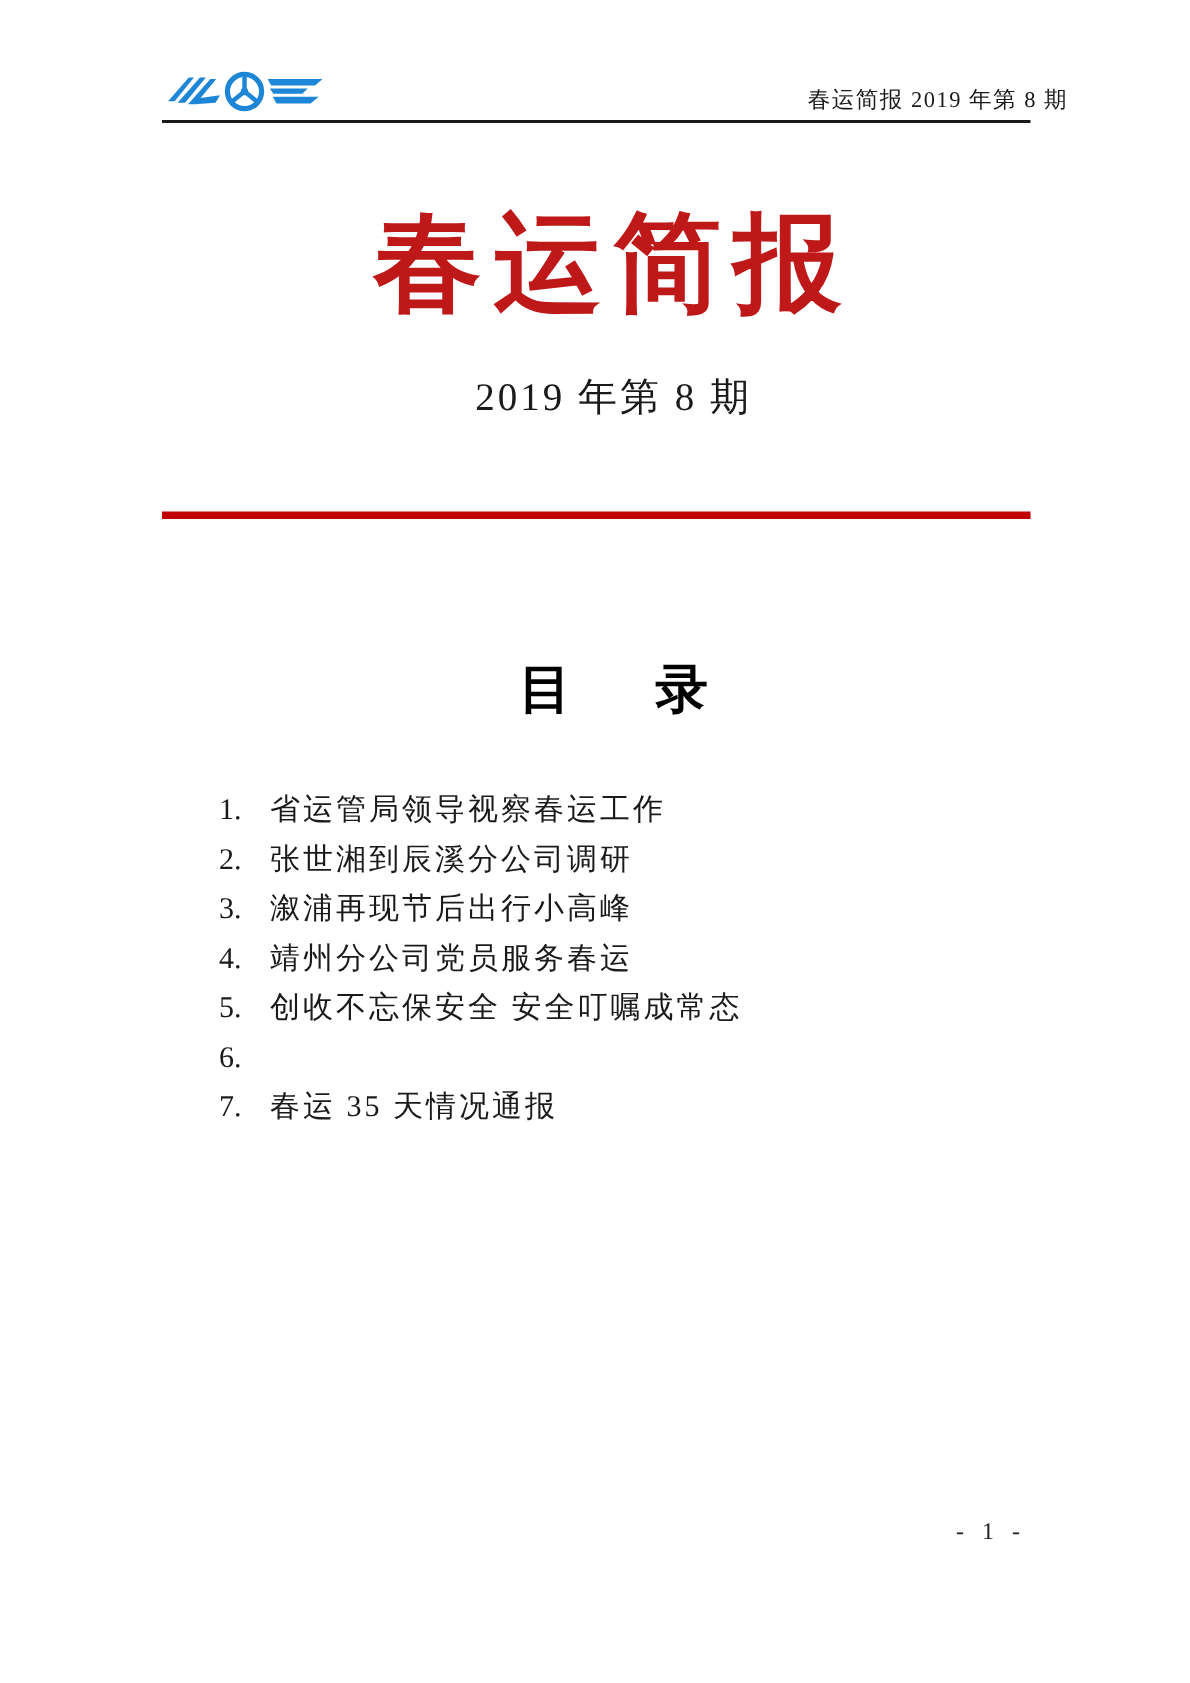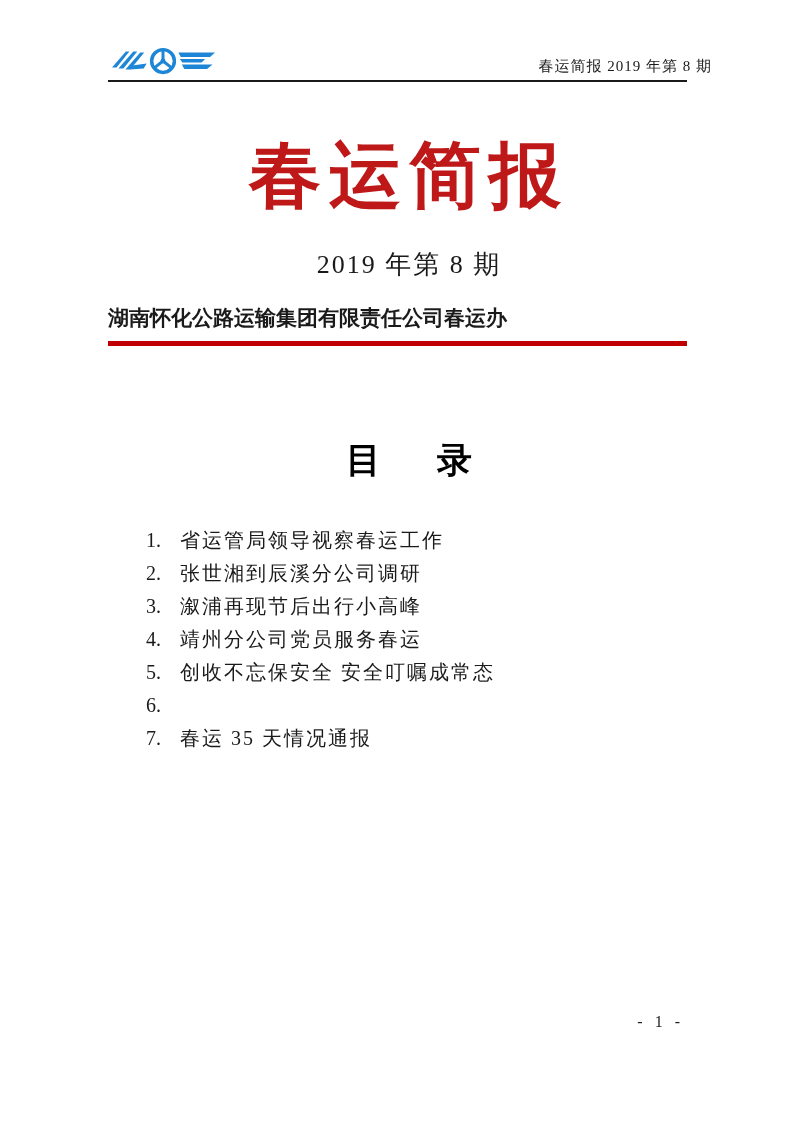--- a/index.html
+++ b/index.html
@@ -169,21 +169,20 @@
 
   <div class="header-issue">春运简报 2019 年第 8 期</div>
 
   <div class="header-rule"></div>
 
   <div class="doc-title">春运简报</div>
 
   <div class="issue-line">2019 年第 8 期</div>
 
   <div class="publisher-line">
-    <span>湖南怀化公路运输集团有限责任公司春运办</span>
   </div>
 
   <div class="red-rule"></div>
 
   <div class="toc-heading">
     <span>目</span><span class="gap"></span><span>录</span>
   </div>
 
   <ul class="toc-list">
     <li>

